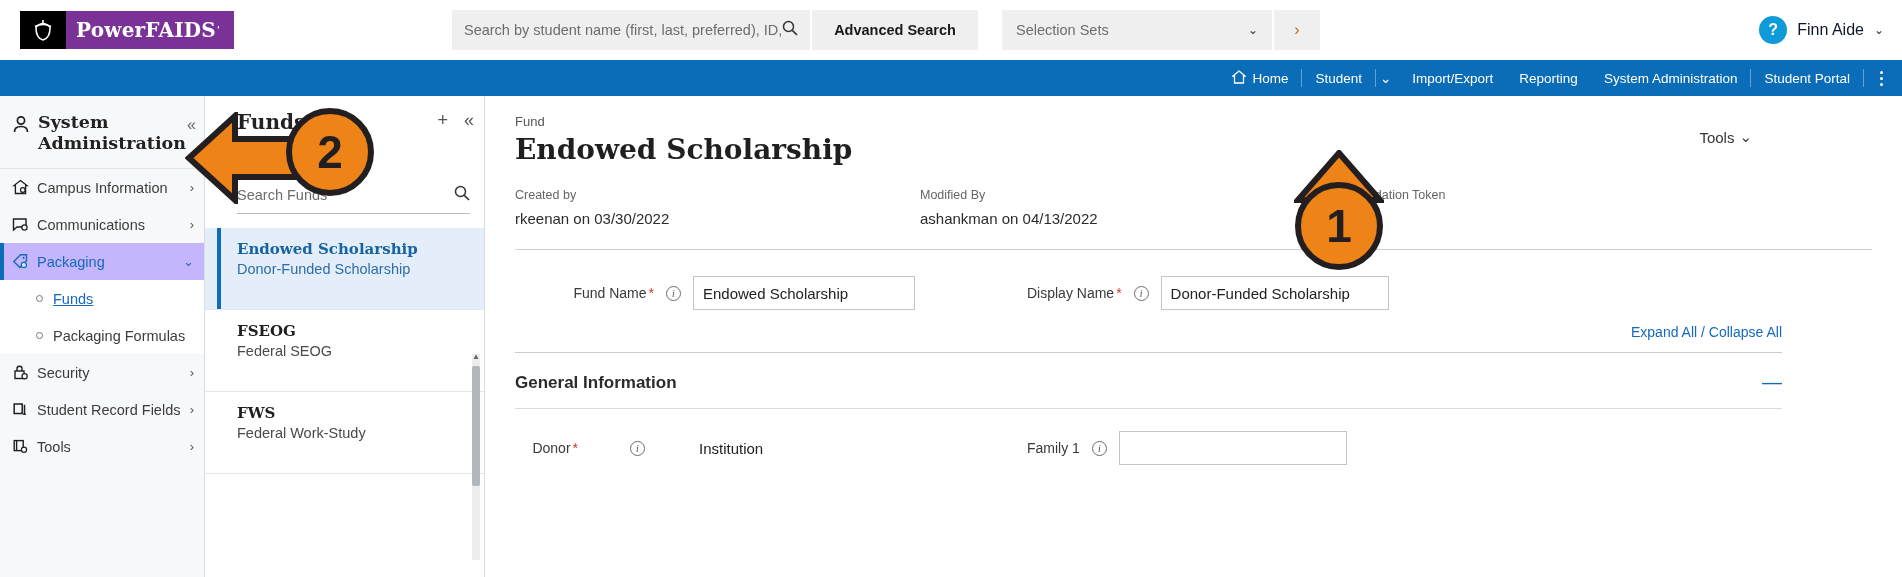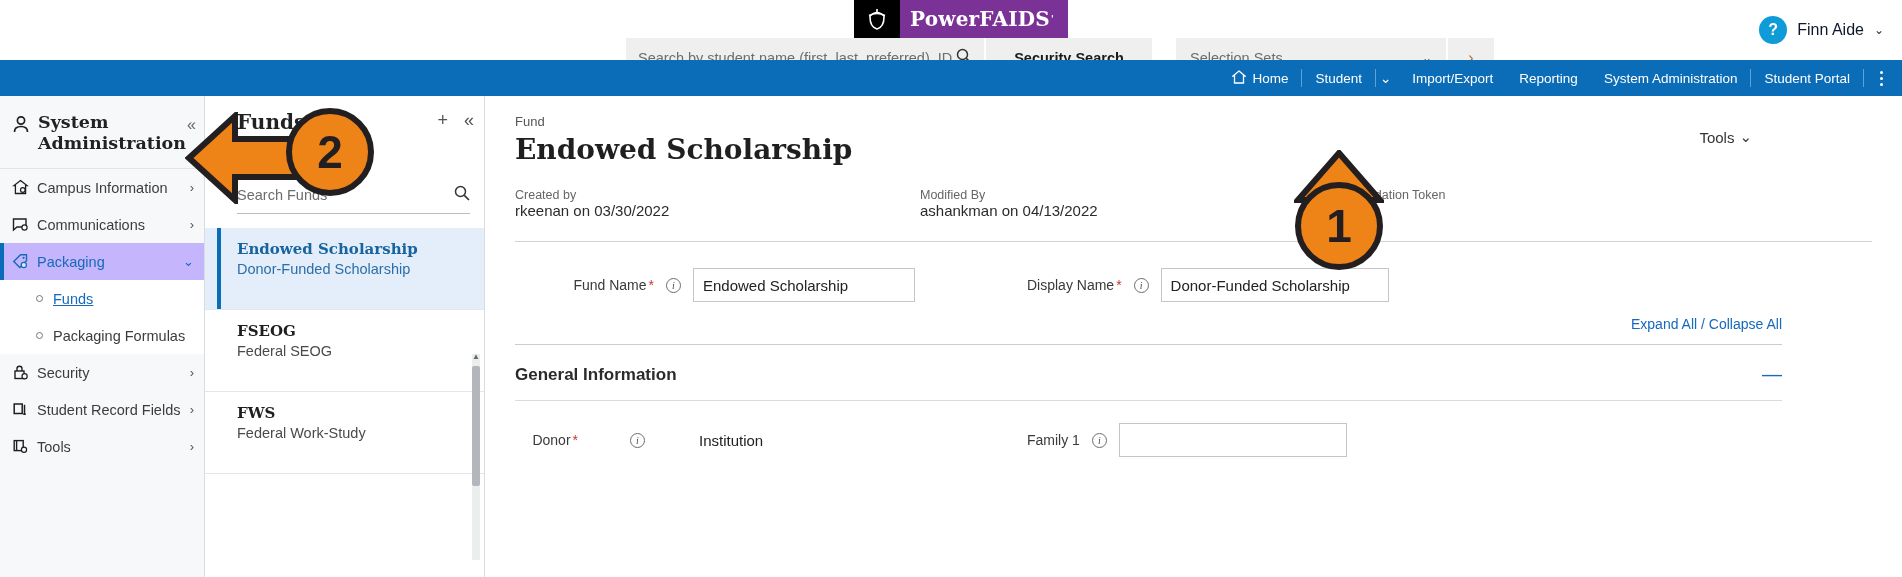--- a/index.html
+++ b/index.html
@@ -12,21 +12,20 @@
     position:relative;
   }
 
   
   .topbar {
     height:60px; width:100%;
     background:#ffffff;
     display:flex; align-items:center;
     position:relative;
     border-bottom:1px solid #ffffff;
-    flex-direction:column;
   }
   .logo-wrap { display:flex; align-items:center; margin-left:20px; height:38px; }
   .logo-mark {
     width:46px; height:38px; background:#000000;
     display:flex; align-items:center; justify-content:center;
   }
   .logo-text {
     background:#7a3296; color:#fff; height:38px;
     display:flex; align-items:center; padding:0 14px 0 10px;
     font-family:"DejaVu Serif", serif;
@@ -201,21 +200,21 @@
   }
   .tools-btn {
     position:absolute; right:150px; top:32px;
     font-size:15px; color:#333; cursor:pointer; display:flex; align-items:center; gap:5px;
   }
   .meta-row {
     display:flex; margin-top:22px; font-size:14px;
   }
   .meta-col { width:405px; }
   .meta-lbl { font-size:12.5px; color:#666; }
-  .meta-val { font-size:15px; color:#2b2b2b; margin-top:0; }
+  .meta-val { font-size:15px; color:#2b2b2b; margin-top:8px; }
   .hr-main { height:1px; background:#cfd2d6; margin:22px 30px 0 30px; }
 
   .form-row { display:flex; align-items:center; margin-top:26px; padding-left:30px; }
   .fld { display:flex; align-items:center; }
   .fld-label {
     font-size:14px; color:#3a3a3a; text-align:right; margin-right:8px;
     white-space:nowrap;
   }
   .req { color:#c0392b; margin-left:2px; }
   .info-i {
@@ -277,21 +276,21 @@
   <div class="search-group">
     <div class="search-box">
       <div class="ph">Search by student name (first, last, preferred), ID, or SSN</div>
       <span>
         <svg width="16" height="16" viewBox="0 0 16 16">
             <circle cx="6.5" cy="6.5" r="5" fill="none" stroke="#333" stroke-width="1.5"></circle>
             <line x1="10.3" y1="10.3" x2="15" y2="15" stroke="#333" stroke-width="1.7"></line>
           </svg>
       </span>
     </div>
-    <div class="adv-search">Security Search</div>
+    <div class="adv-search">Advanced Search</div>
     <div class="sel-sets">
       <span class="lbl">Selection Sets</span>
       <span class="caret">⌄</span>
     </div>
     <div class="sel-go">›</div>
   </div>
 
   <div class="user-area">
     <div class="help-badge">?</div>
     <div class="user-name">Finn Aide</div>

